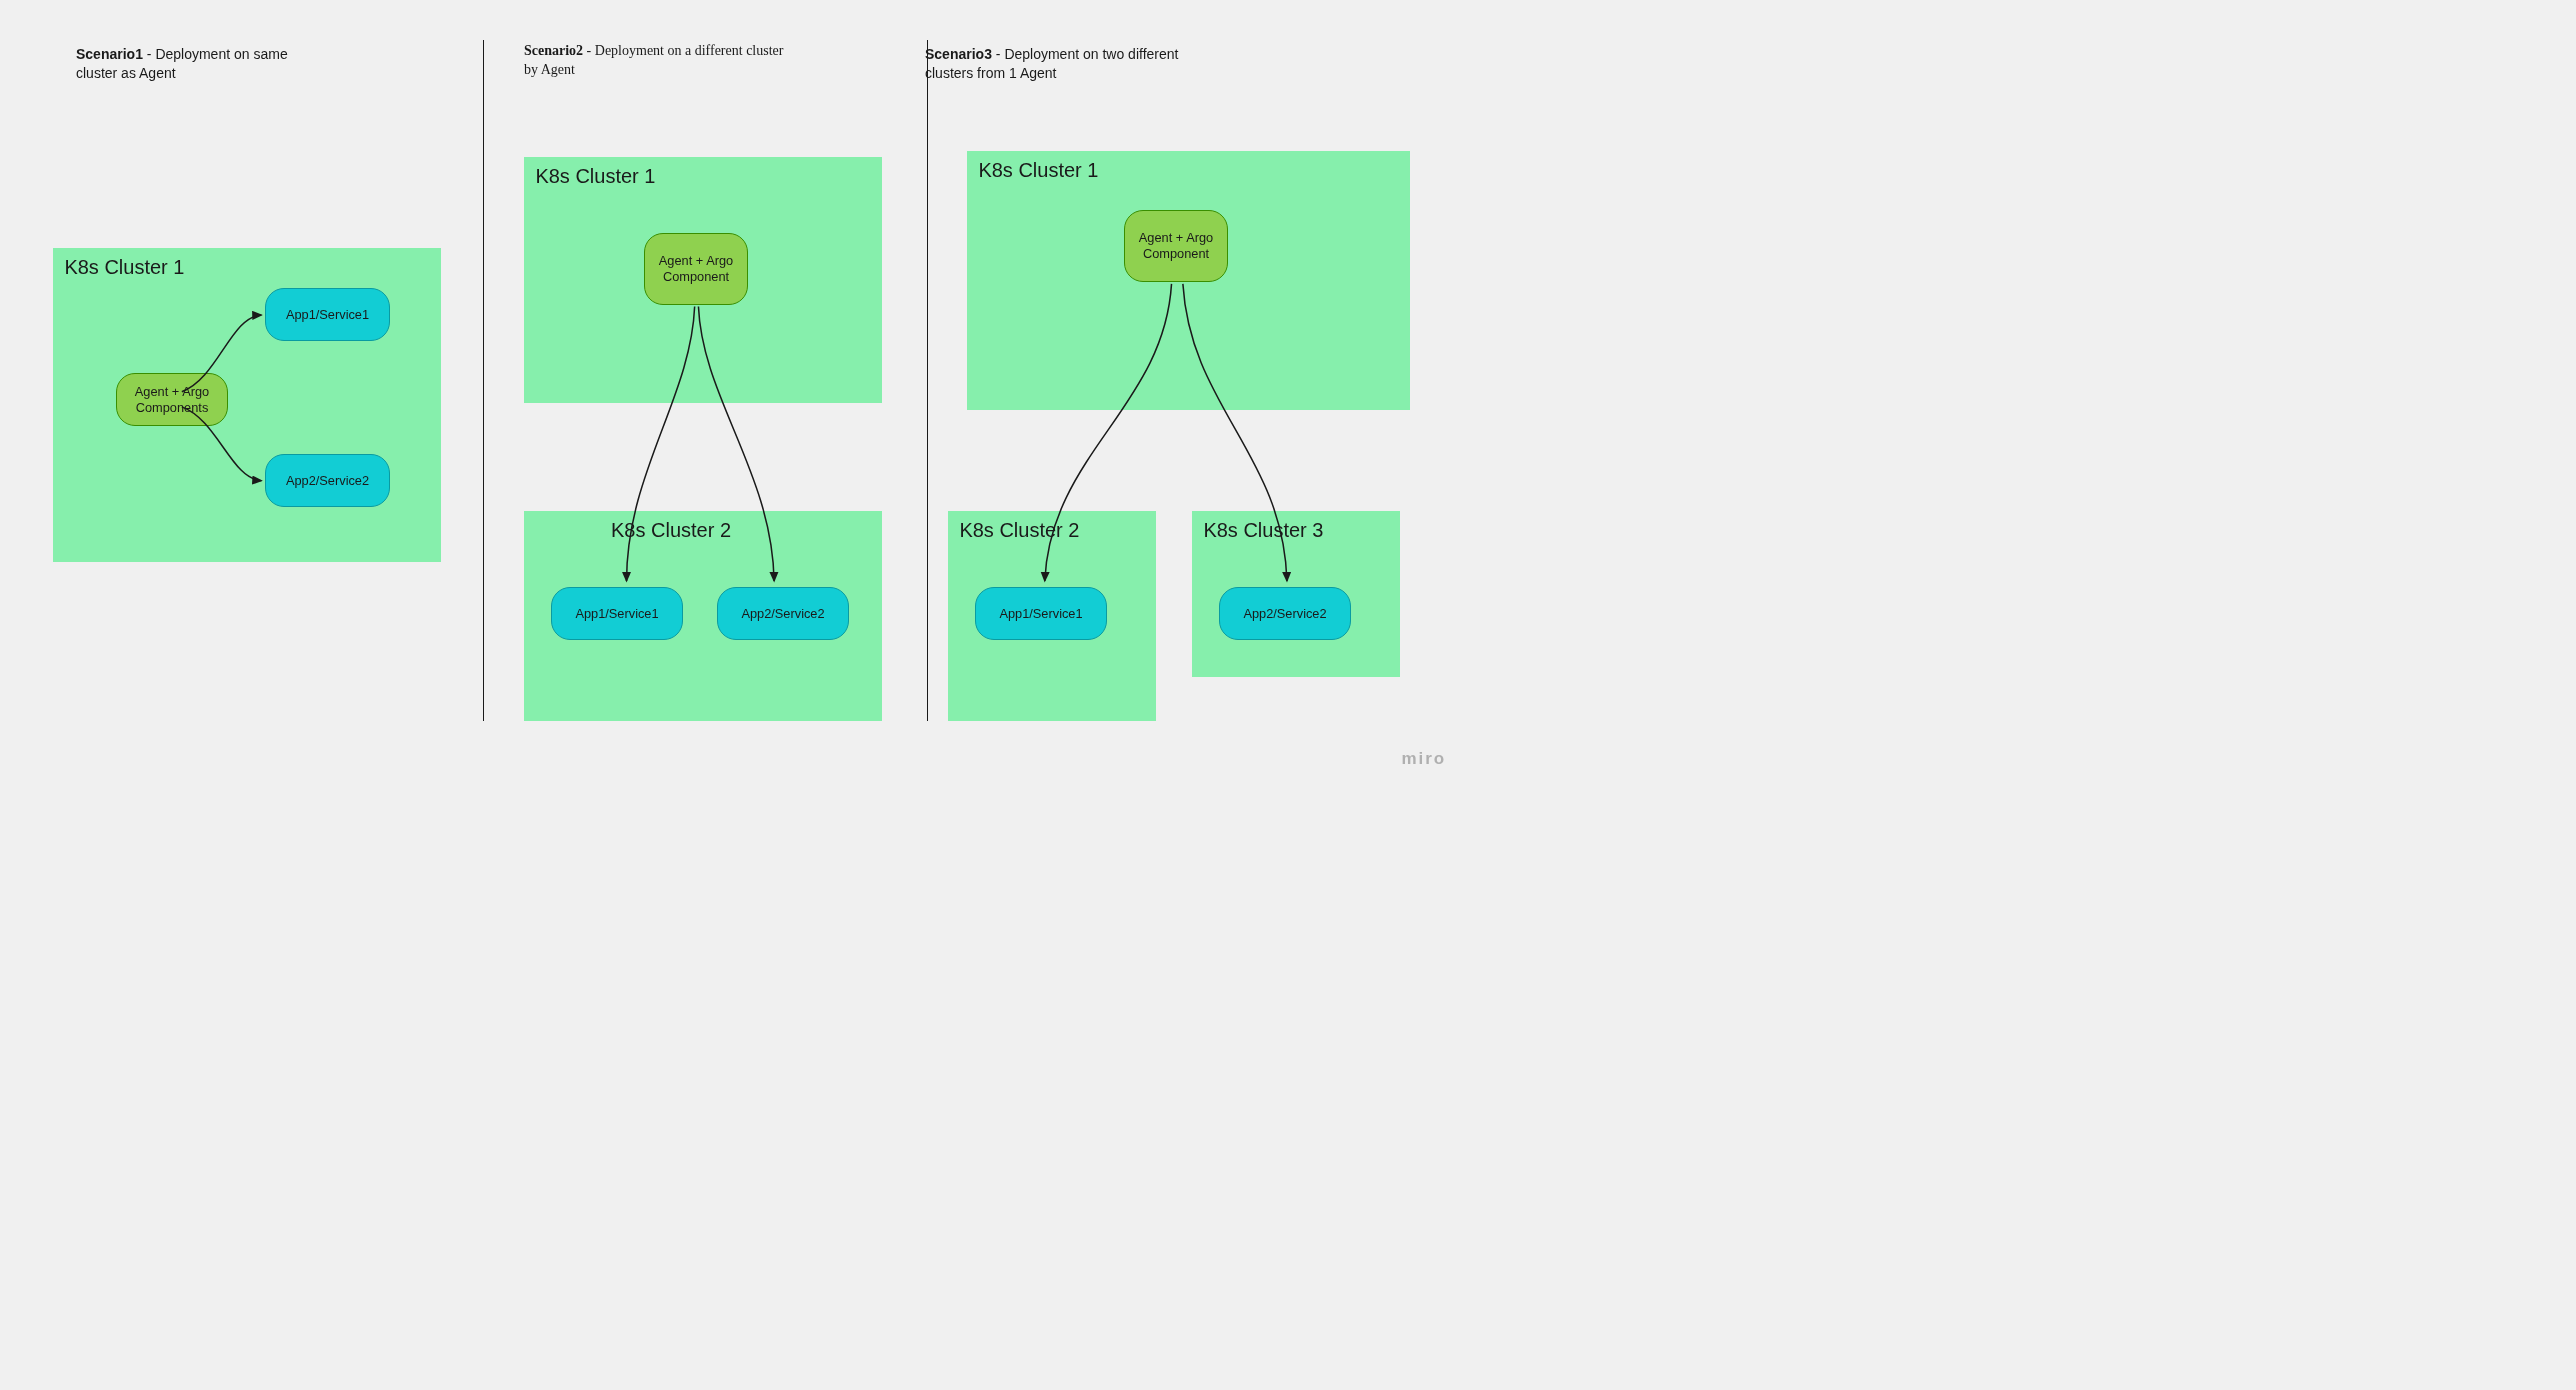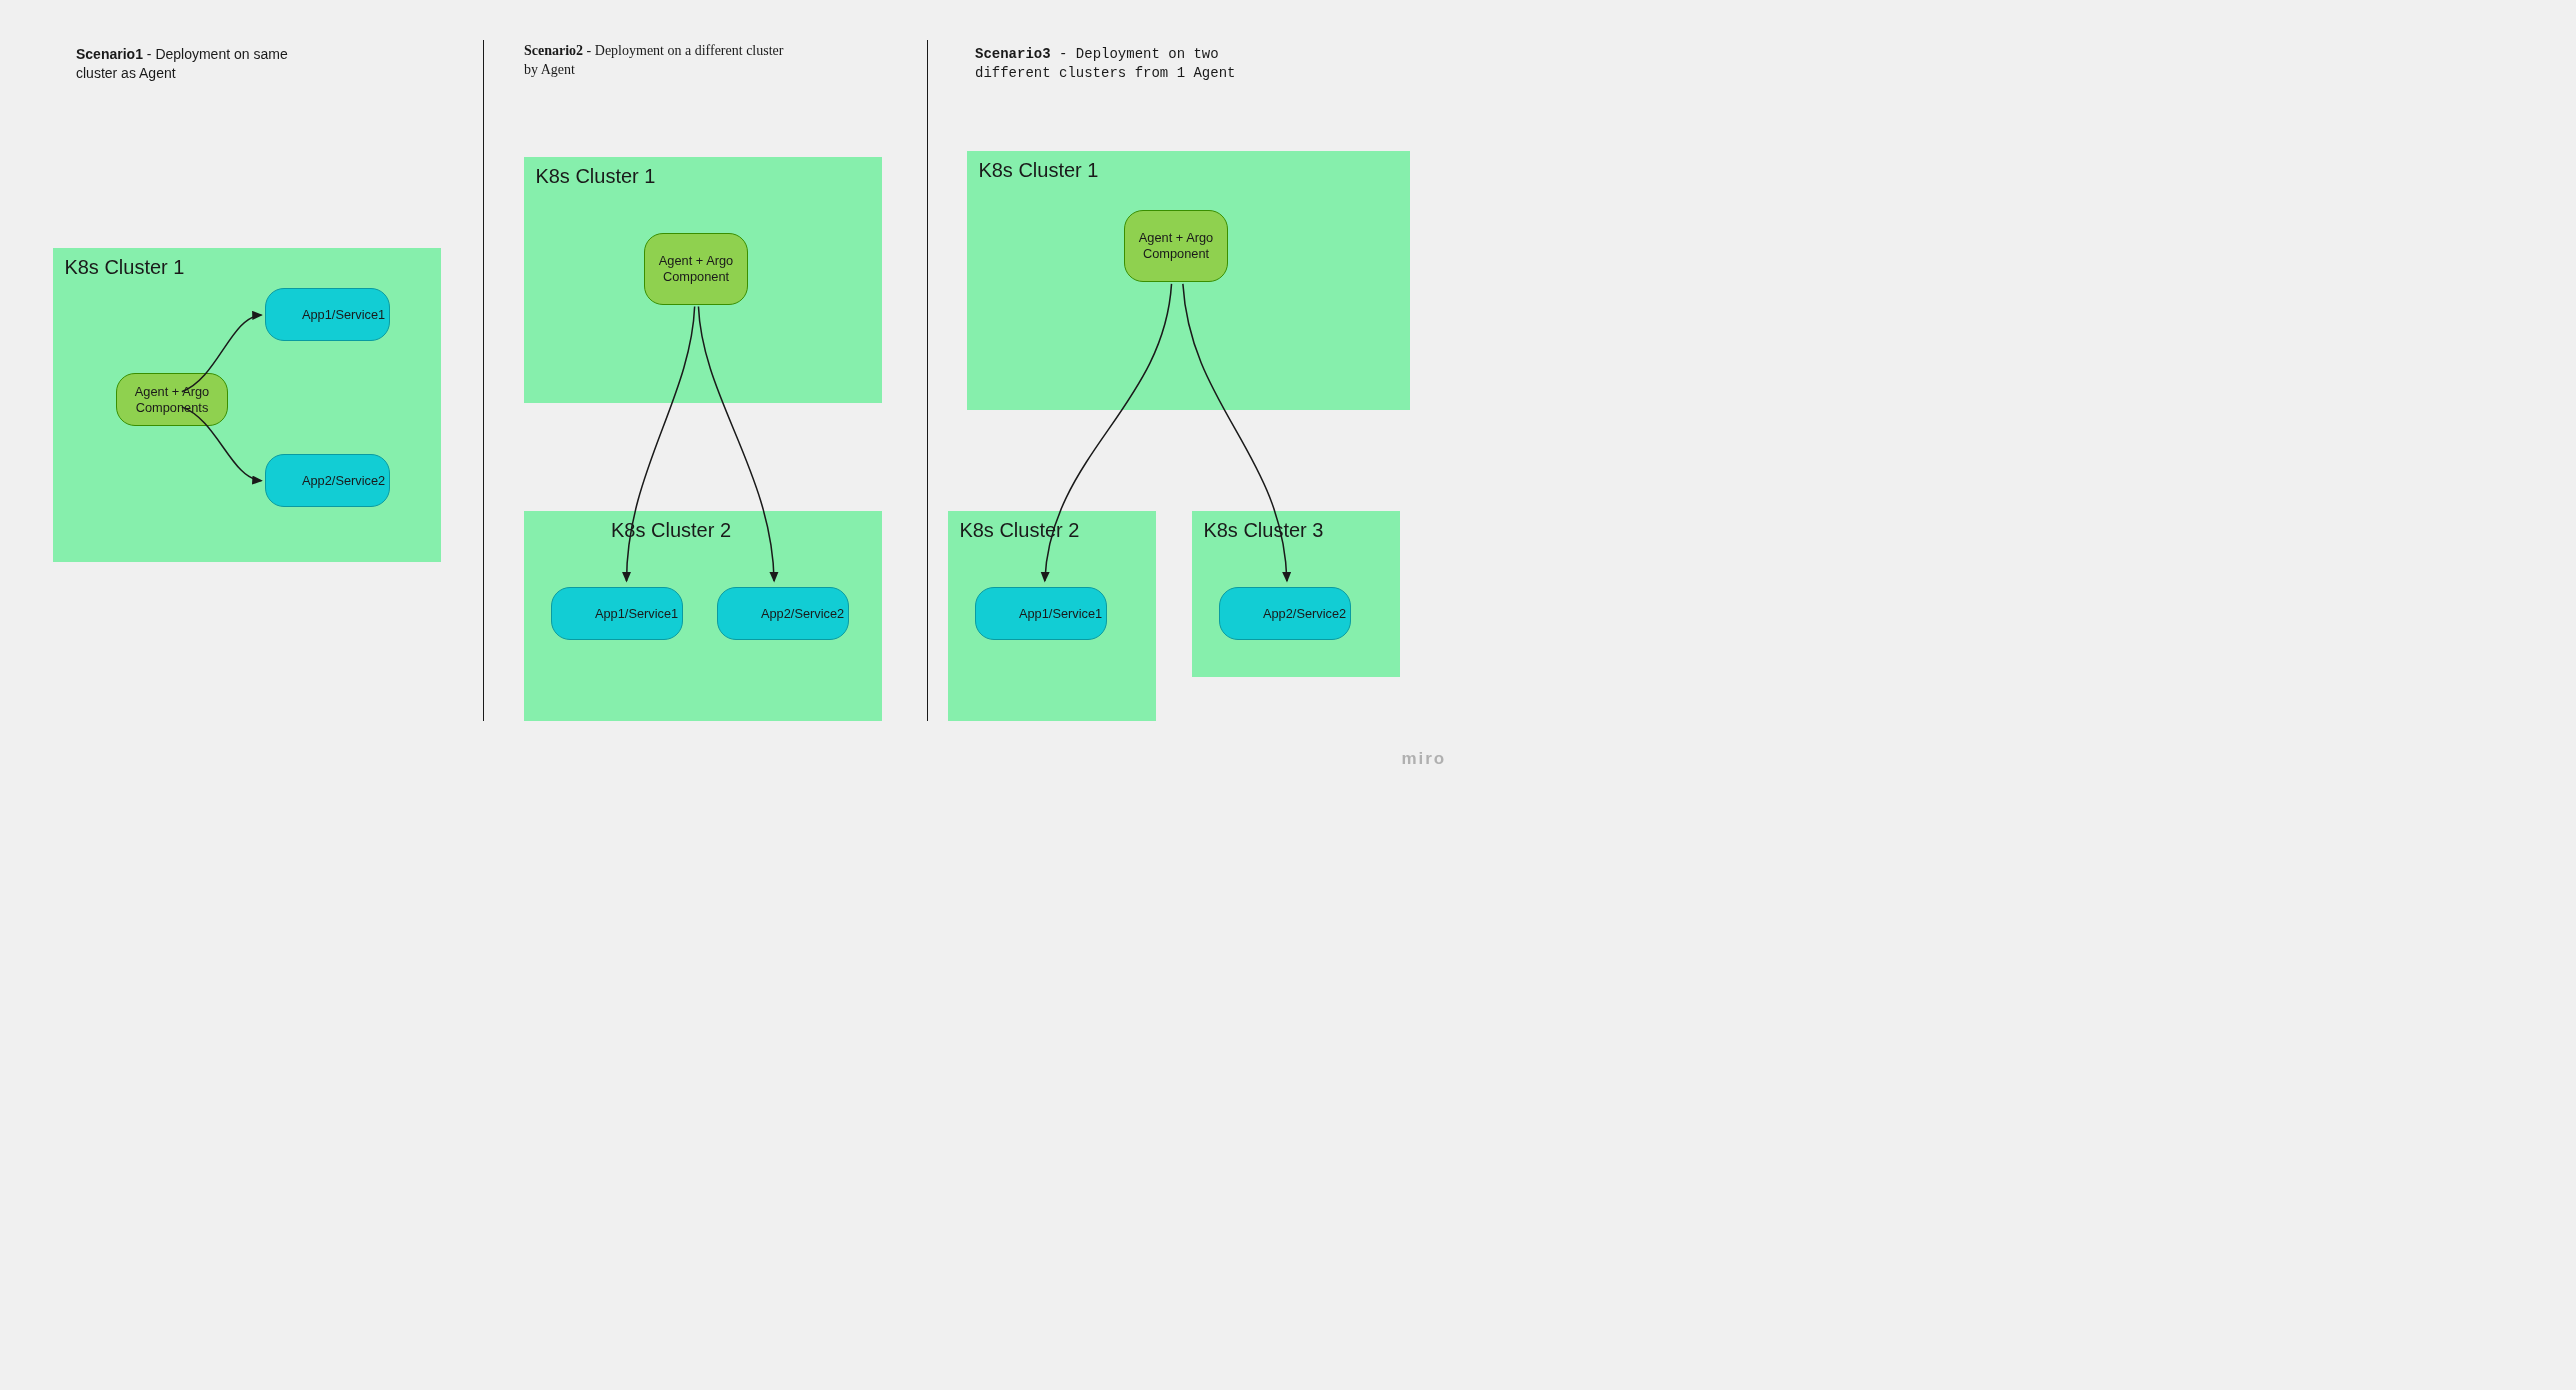--- a/index.html
+++ b/index.html
@@ -52,21 +52,20 @@
     padding: 3.8px;
     box-sizing: border-box;
   }
   .agent {
     background: #8fd14f;
     border: 1.4px solid #3a8f00;
   }
   .app {
     background: #12cdd4;
     border: 1.4px solid #0a9ba1;
-    justify-content: flex-end;
   }
   .watermark {
     position: absolute;
     right: 19px;
     bottom: 22px;
     color: #b0b0b0;
     font-size: 17px;
     letter-spacing: 1.9px;
     font-weight: 700;
   }
@@ -83,21 +82,21 @@
 <body>
 
 <div class="canvas">
 
   <div class="title" style="left:76px; top:45px; width:246px;">
     <b>Scenario1</b><span> - Deployment on same cluster as Agent</span>
   </div>
   <div class="title" style="left:524px; top:42px; width:265px;font-family:Liberation Serif, serif;">
     <b>Scenario2</b><span> - Deployment on a different cluster by Agent</span>
   </div>
-  <div class="title" style="left:975px; top:45px; width:303px;font-family:Liberation Mono, monospace;">
+  <div class="title" style="left:925px; top:45px; width:303px;">
     <b>Scenario3</b><span> - Deployment on two different clusters from 1 Agent</span>
   </div>
 
   <div class="divider" style="left:483px; top:40px; height:681px;"></div>
   <div class="divider" style="left:927px; top:40px; height:681px;"></div>
 
   <div class="cluster" style="left:53px; top:248px; width:388px; height:314px;">
     <div class="cluster-label">K8s Cluster 1</div>
   </div>
   <div class="node agent" style="left:68px; top:373px; width:112px; height:53px;margin-left:48px;">

